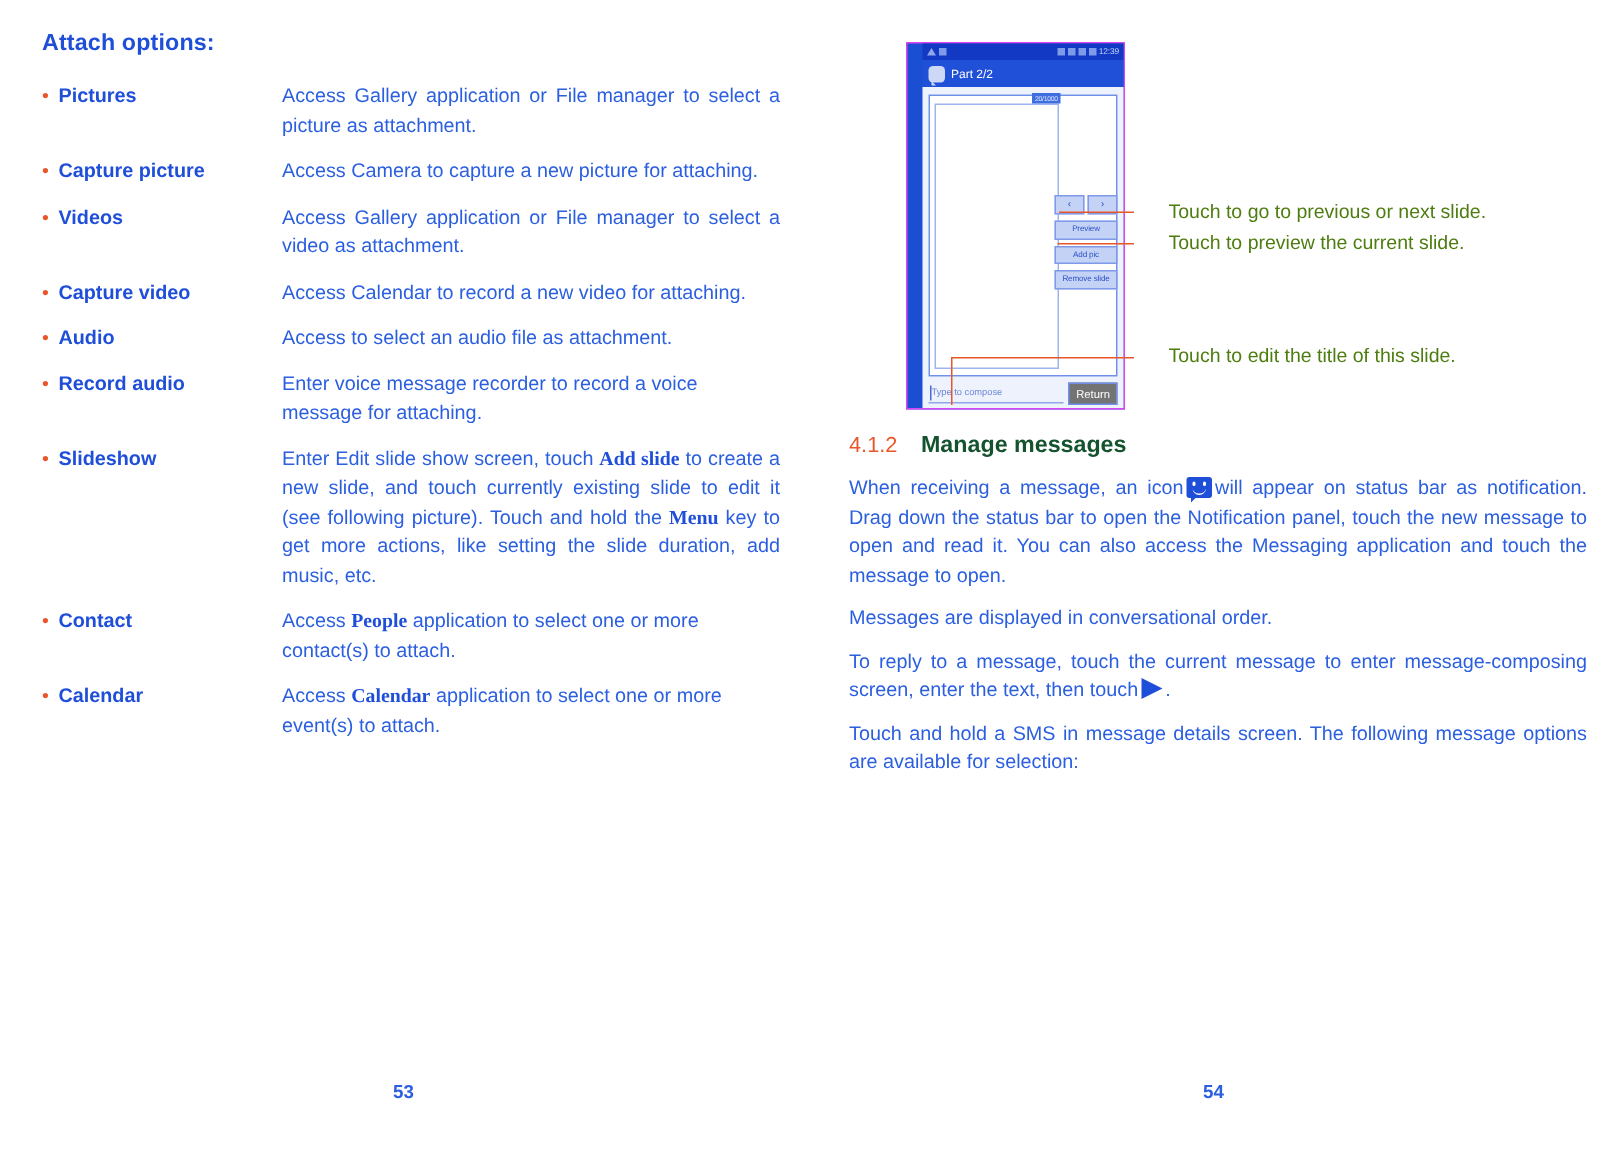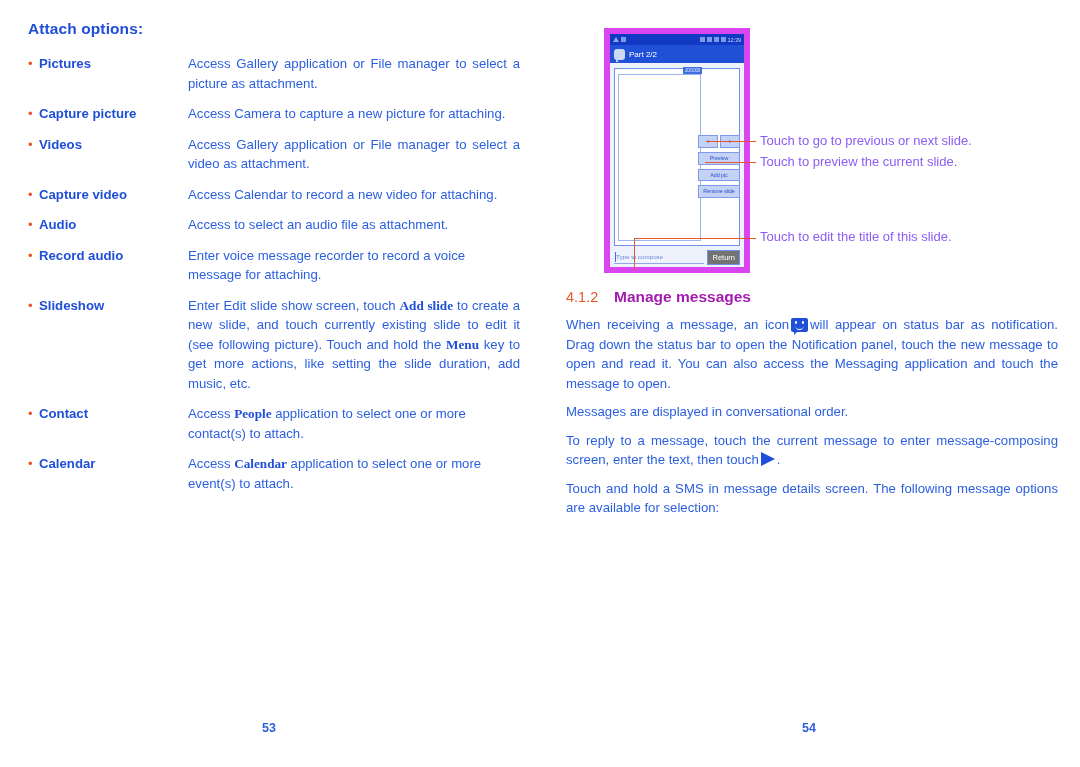--- a/index.html
+++ b/index.html
@@ -88,22 +88,23 @@
     width: 492px;
   }
   
   .phone {
     position: absolute;
     left: 38px;
     top: 8px;
     width: 146px;
     height: 245px;
     background: #1a4fd4;
-    border: 6px solid #d946ef;
-    box-sizing: border-box;
+    border: 1px solid #d946ef;
+    box-sizing: border-box;
+    padding-left: 10px;
   }
   .phone-statusbar {
     height: 11px;
     background: #1239c4;
     display: flex;
     align-items: center;
     justify-content: space-between;
     padding: 0 3px;
     box-sizing: border-box;
   }
@@ -269,22 +270,23 @@
     font-size: 7.5px;
     padding: 2px 4px;
     box-sizing: border-box;
   }
 
   
   .callout-text {
     position: absolute;
     font-size: 13px;
     line-height: 16px;
-    color: #8b5cf6;
+    color: #4d7c0f;
     white-space: nowrap;
+    margin-left: 19px;
   }
   .leader {
     position: absolute;
     background: #e8562a;
   }
   .leader-h { height: 1.4px; }
   .leader-v { width: 1.4px; }
 
   
   .sec-head {
@@ -292,21 +294,21 @@
     align-items: baseline;
     margin: 16px 0 9px 0;
   }
   .sec-num {
     color: #e8562a;
     font-weight: normal;
     font-size: 14.5px;
     flex: 0 0 48px;
   }
   .sec-name {
-    color: #a21caf;
+    color: #14532d;
     font-weight: bold;
     font-size: 15.5px;
   }
   p.body {
     font-size: 13.2px;
     line-height: 19.5px;
     color: #2b5fe0;
     margin: 0 0 9px 0;
     text-align: justify;
     text-justify: inter-word;

